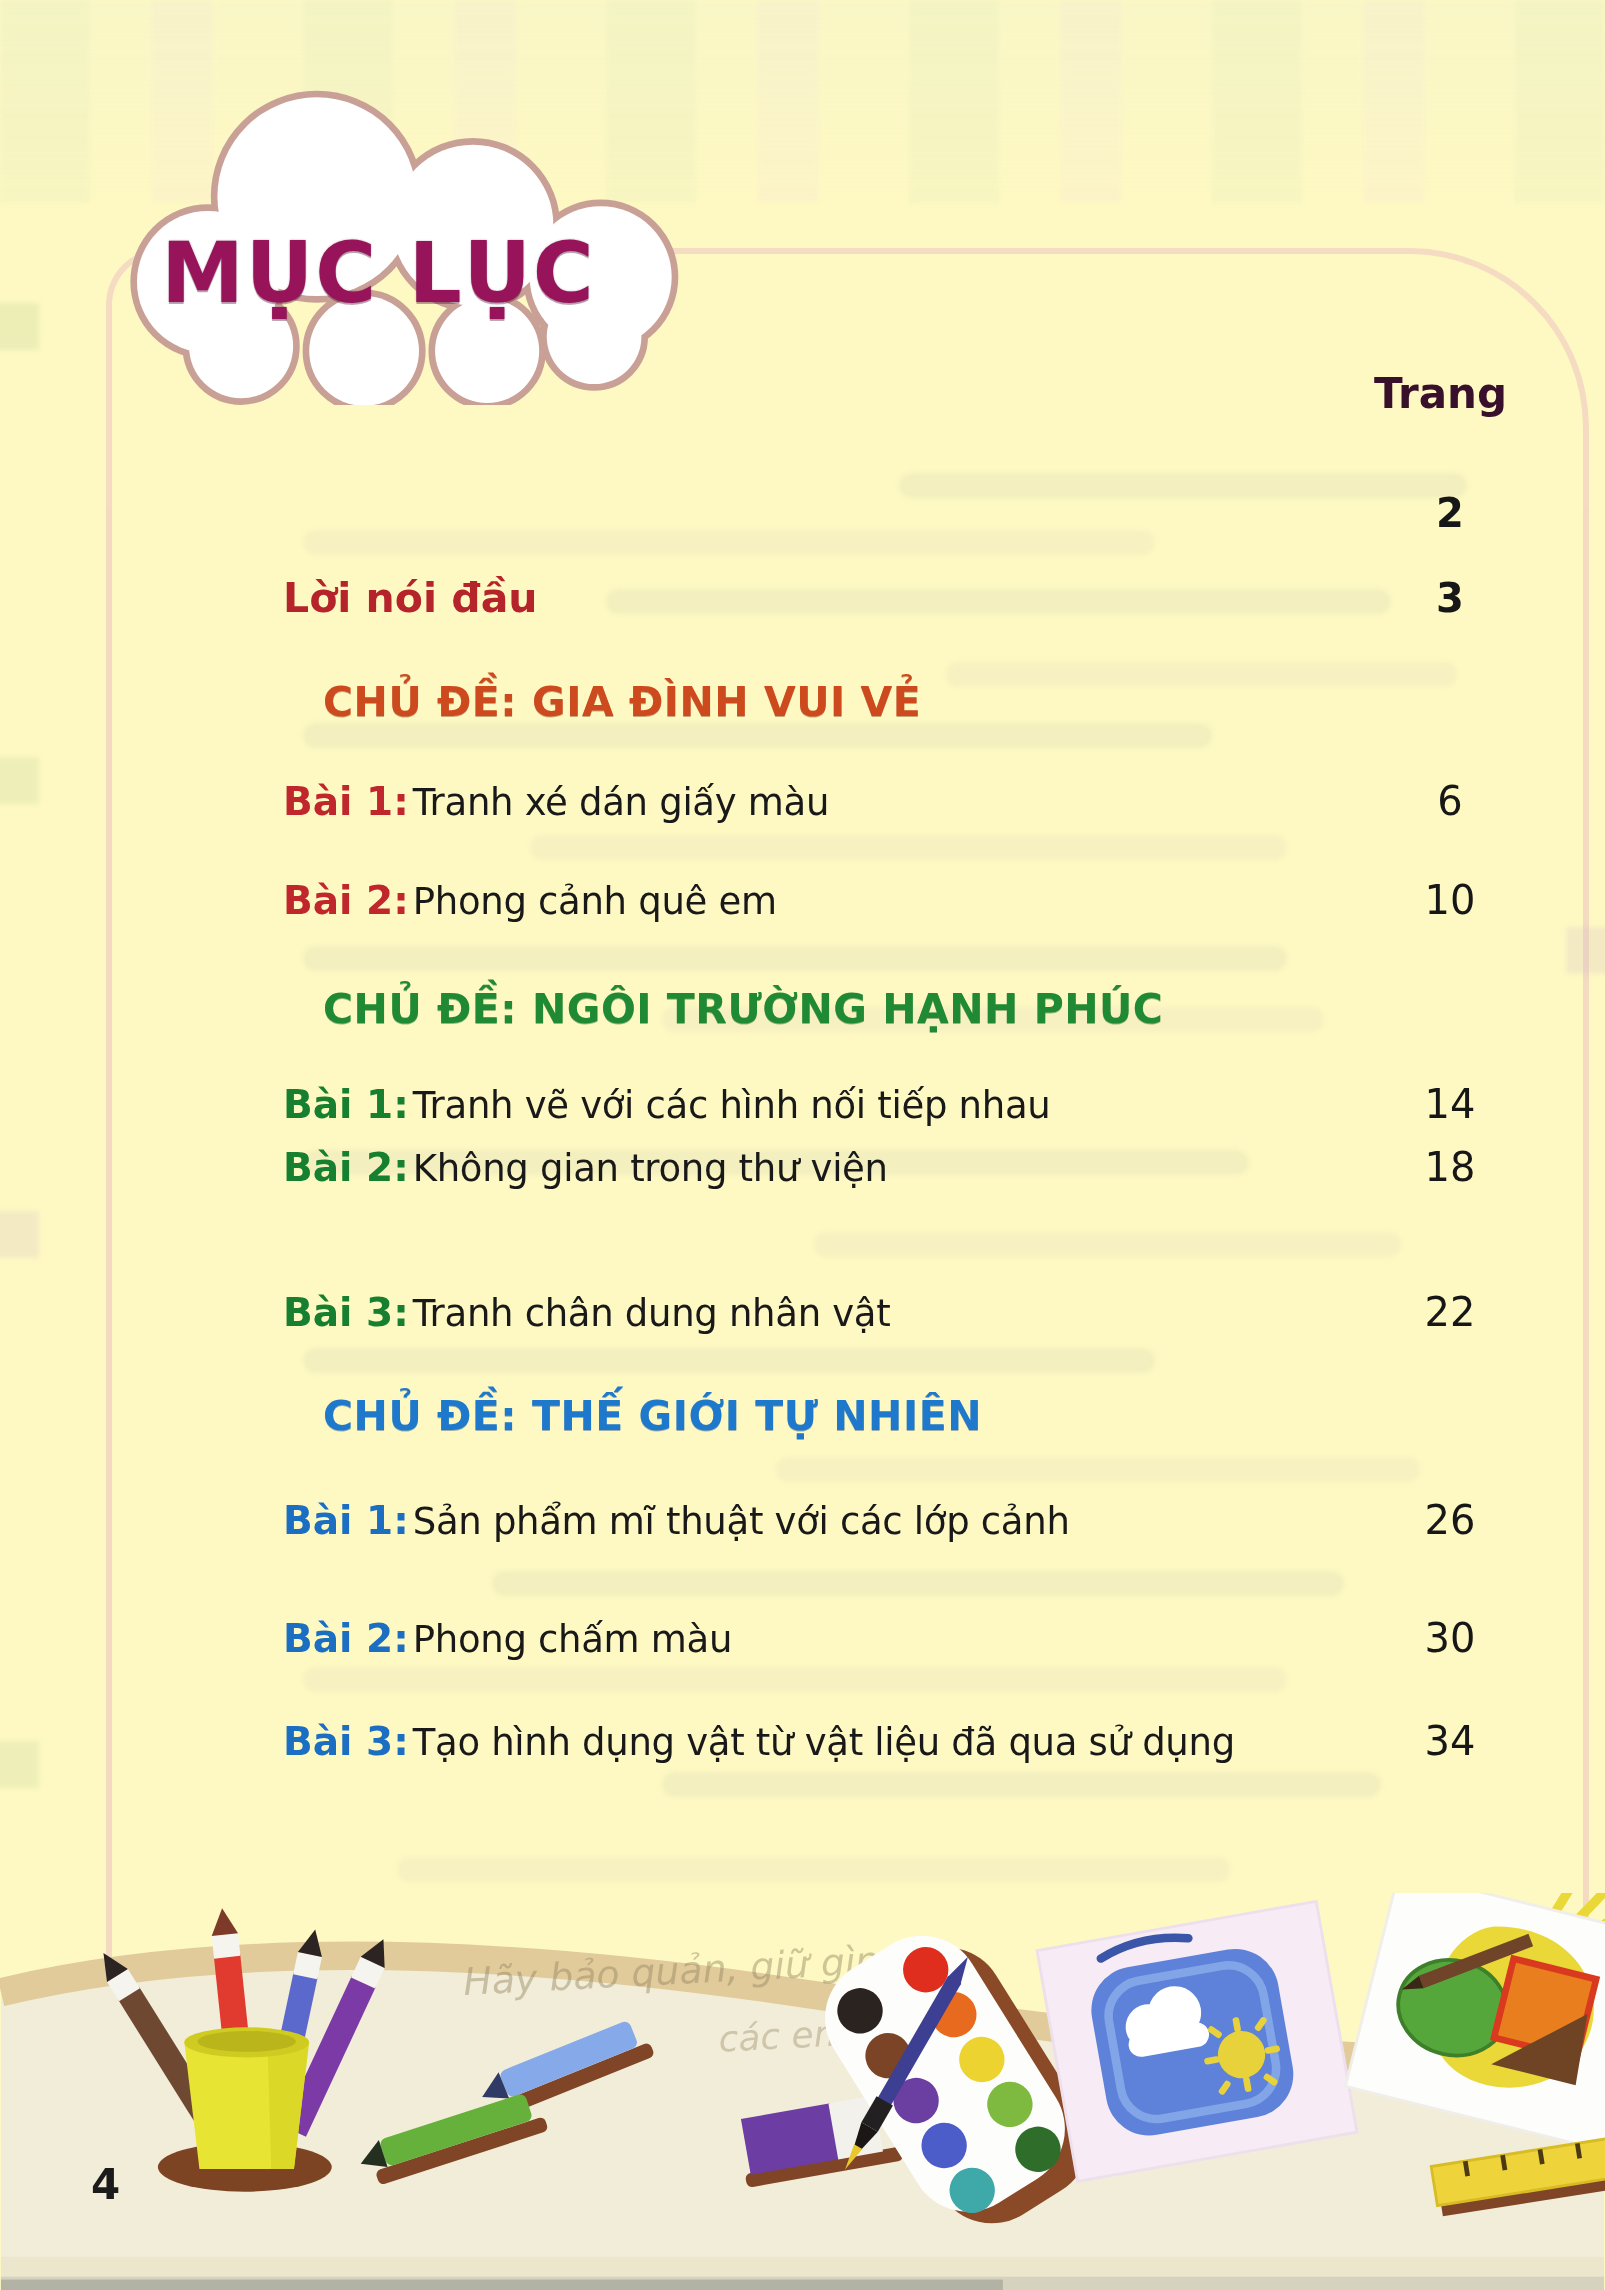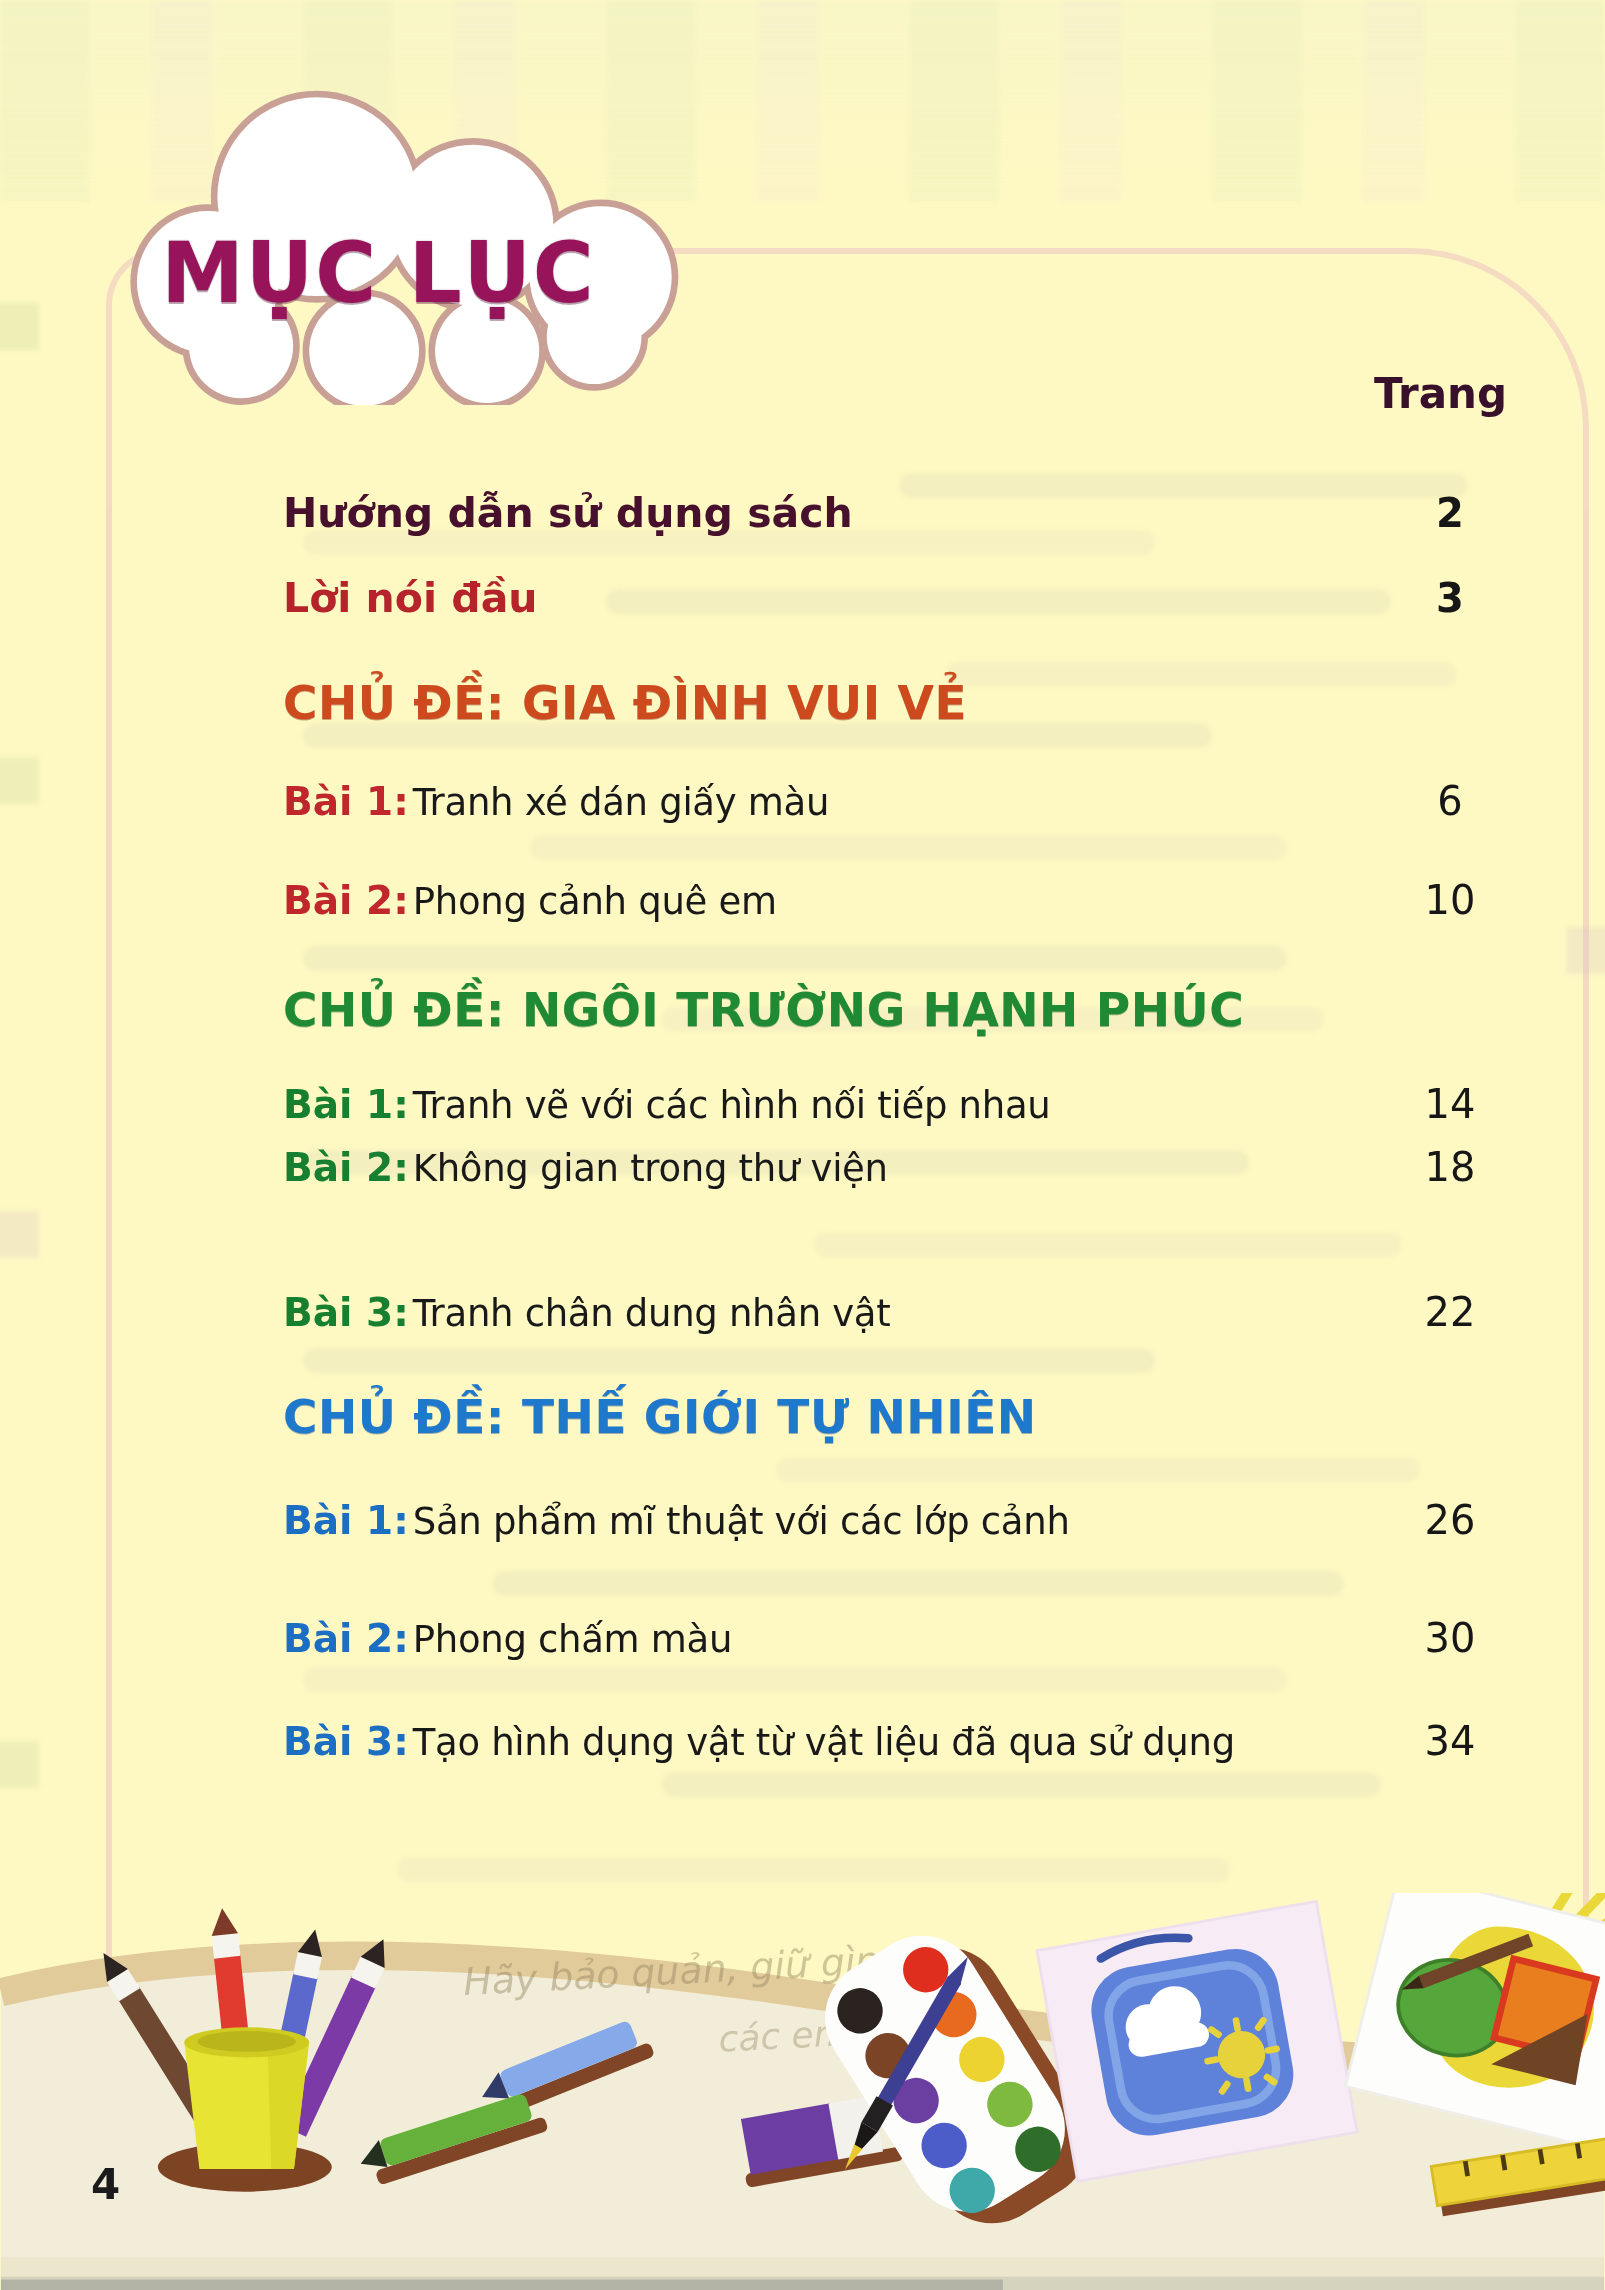--- a/index.html
+++ b/index.html
@@ -24,21 +24,21 @@
   .cloud-svg{position:absolute;left:66px;top:83px;}
   .page-title{position:absolute;left:66px;top:225px;width:625px;text-align:center;
     font-size:83px;font-weight:bold;letter-spacing:1.9px;color:#97145A;
     text-shadow:0 1.9px 0 rgba(74,9,46,.35), 0 0 1.9px rgba(74,9,46,.4);}
   .trang{position:absolute;left:1374px;top:369px;width:208px;font-size:42px;font-weight:bold;color:#38102C;}
   
   .row{position:absolute;left:0;width:100%;height:53px;line-height:53px;white-space:nowrap;}
   .lbl{position:absolute;left:283px;top:0;}
   .pg{position:absolute;left:1398px;top:0;width:104px;text-align:center;font-size:40px;color:#171717;}
   .front{font-size:41px;font-weight:bold;}
-  .chapter .lbl{font-size:47px;font-weight:bold;letter-spacing:0.5px;}
+  .chapter .lbl{font-size:41px;font-weight:bold;letter-spacing:0.5px;margin-left:40px;}
   .pfx{font-weight:bold;font-size:39px;margin-right:4px;}
   .ttl{font-size:37px;color:#191919;letter-spacing:-0.3px;}
   .lbl-maroon{color:#47112E}.lbl-red{color:#B5242B}
   .ch-orange{color:#CC4A1E;text-shadow:0 0.9px 0 rgba(126,42,14,.4)}
   .ch-green{color:#1F8A33;text-shadow:0 0.9px 0 rgba(17,83,32,.4)}
   .ch-blue{color:#1E78CC;text-shadow:0 0.9px 0 rgba(18,63,122,.4)}
   .px-red{color:#C0272D}.px-green{color:#178030}.px-blue{color:#1B6EC2}
   
   .desk{position:absolute;left:0;top:1893px;}
   .footer-num{position:absolute;left:91px;top:2160px;font-size:42px;font-weight:bold;color:#1b1b1b;}
@@ -93,21 +93,20 @@
         <circle cx="315" cy="283" r="58"></circle>
       <circle cx="445" cy="283" r="55"></circle>
         <circle cx="558" cy="268" r="50"></circle>
     </g>
   </svg>
   <div class="page-title">MỤC LỤC</div>
 
   <div class="trang">Trang</div>
 
   <div class="row front" style="top:487px">
-    <span class="lbl lbl-maroon">Hướng dẫn sử dụng sách</span>
     <span class="pg">2</span>
   </div>
   <div class="row front" style="top:572px">
     <span class="lbl lbl-red">Lời nói đầu</span>
     <span class="pg">3</span>
   </div>
   <div class="row chapter" style="top:676px">
     <span class="lbl ch-orange">CHỦ ĐỀ: GIA ĐÌNH VUI VẺ</span>
   </div>
   <div class="row" style="top:775px">

